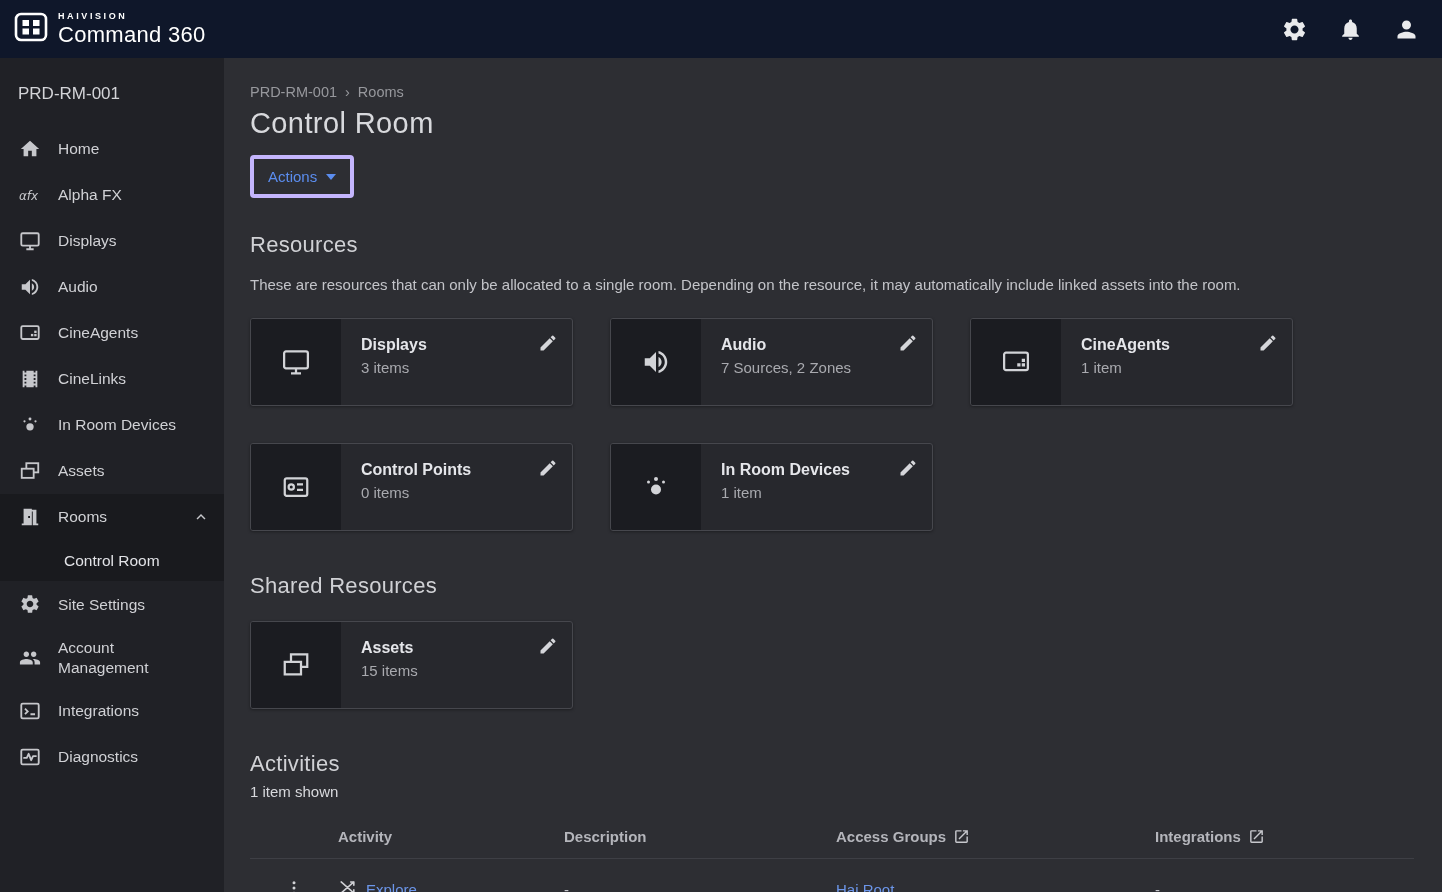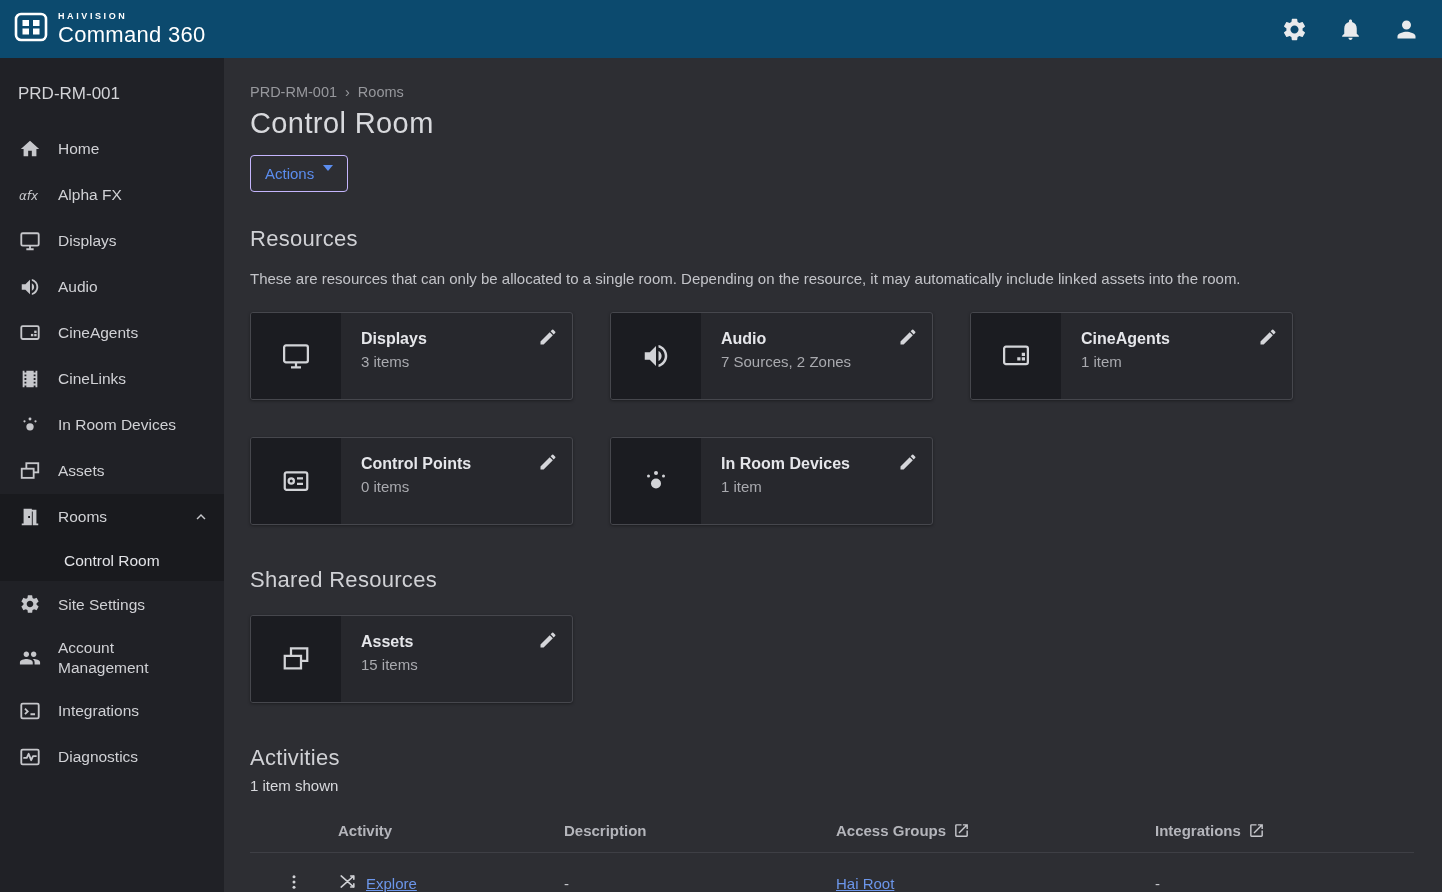--- a/index.html
+++ b/index.html
@@ -6,21 +6,21 @@
   html, body { width: 1442px; height: 892px; overflow: hidden; }
   body {
     font-family: "Liberation Sans", sans-serif;
     background: #2d2e33;
     color: #d6d7db;
   }
 
   
   .topbar {
     height: 58px;
-    background: #0c4a6e;
+    background: #0f172a;
     display: flex;
     align-items: center;
     justify-content: space-between;
     padding: 0 22px 0 14px;
   }
   .brand { display: flex; align-items: center; gap: 10px; cursor: pointer; }
   .brand-logo { color: #ffffff; }
   .brand-text { display: flex; flex-direction: column; line-height: 1; }
   .brand-small { font-size: 9px; font-weight: bold; letter-spacing: 2.6px; color: #ffffff; margin-bottom: 3px; }
   .brand-large { font-size: 22px; font-weight: 400; color: #ffffff; letter-spacing: 0.3px; }
@@ -44,22 +44,22 @@
   .nav-item .chev { margin-left: auto; color: #c6c7cb; display: flex; }
   .nav-sub { padding-left: 64px; color: #e2e3e7; }
 
   
   .main { flex: 1; padding: 0 28px 0 26px; overflow: hidden; }
   .breadcrumb { margin-top: 26px; font-size: 14.5px; color: #97989d; display: flex; gap: 8px; }
   .breadcrumb .crumb { cursor: pointer; }
   .page-title { margin-top: 7px; font-size: 29px; font-weight: 400; color: #d8d9dd; letter-spacing: 0.4px; }
   .actions-btn {
     margin-top: 15px;
-    display: inline-flex; gap: 9px;
-    background: transparent; border: 1px solid #c4b5fd; border-radius: 4px;
+    display: inline-flex; align-items: center; gap: 9px;
+    background: transparent; border: 4px solid #c4b5fd; border-radius: 4px;
     color: #5b8def; font-size: 15px; font-family: inherit;
     padding: 9px 14px; cursor: pointer;
   }
   .caret-down { width: 0; height: 0; border-left: 5px solid transparent; border-right: 5px solid transparent; border-top: 6px solid #5b8def; }
   .section-heading { margin-top: 34px; font-size: 22px; font-weight: 400; color: #d0d1d5; letter-spacing: 0.3px; }
   .section-desc { margin-top: 15px; font-size: 15px; line-height: 1.55; color: #c3c4c9; max-width: 1150px; }
 
   .cards-row { display: flex; gap: 37px; margin-top: 22px; }
   .cards-row + .cards-row { margin-top: 37px; }
   .card {

